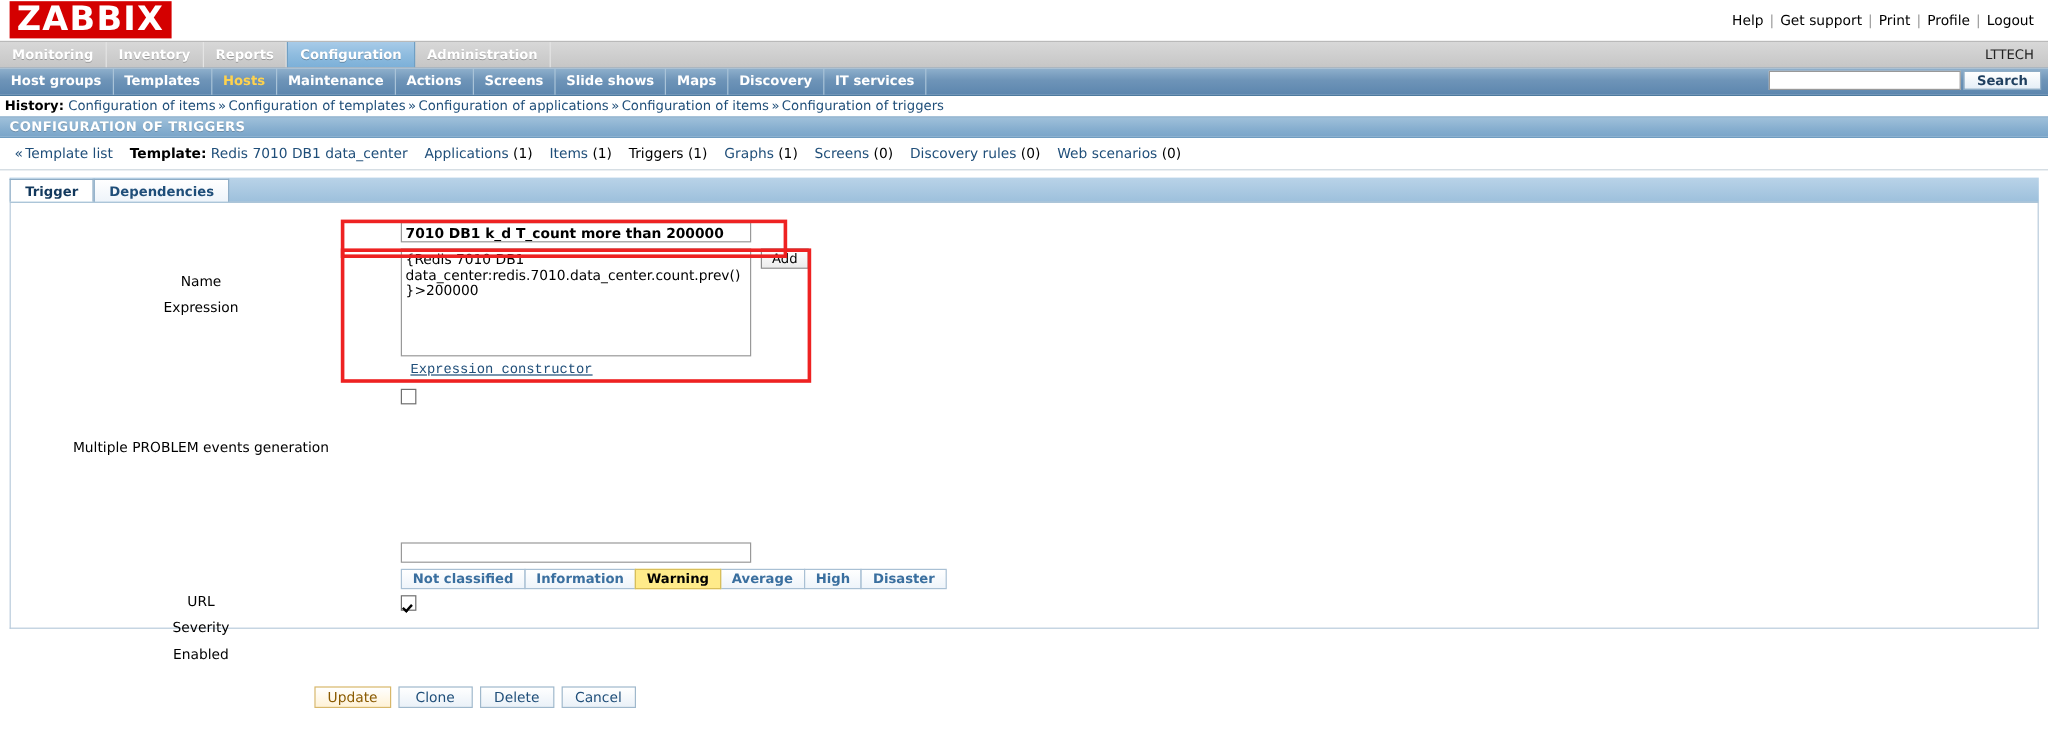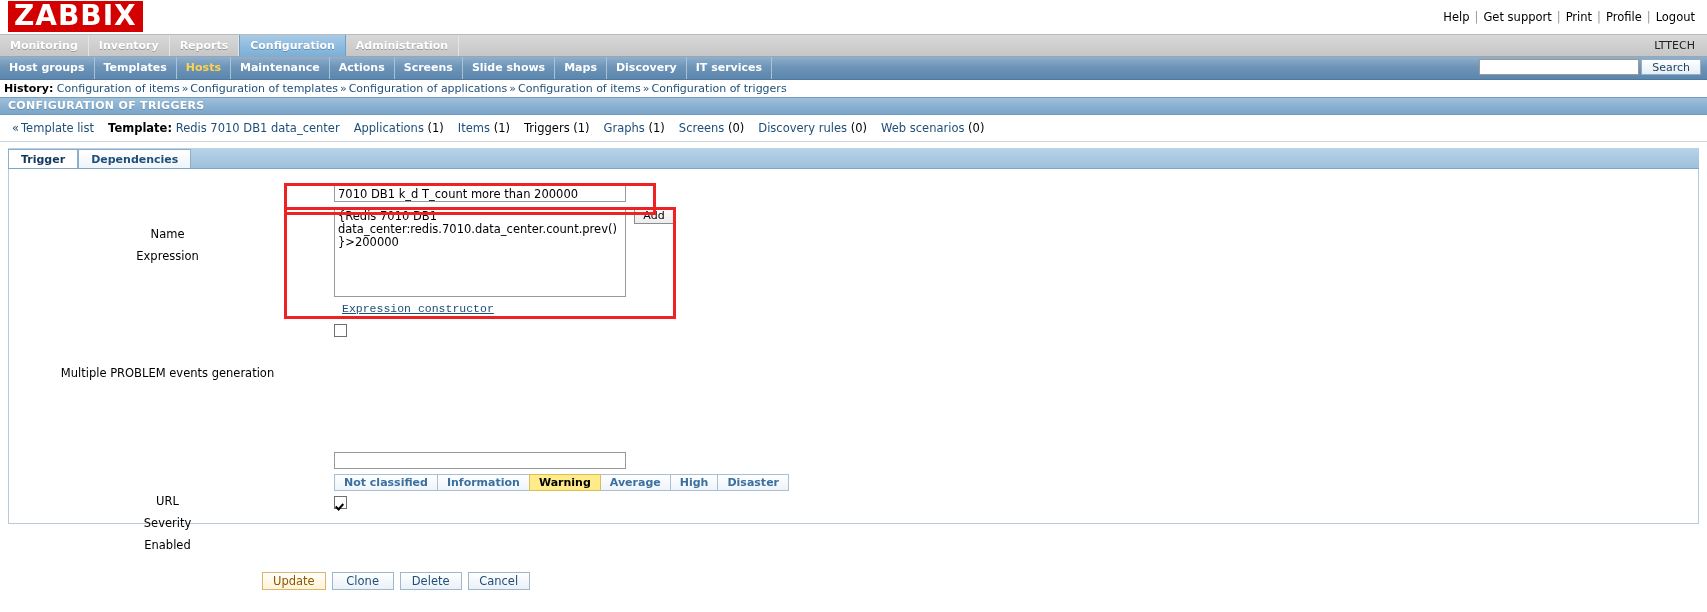--- a/index.html
+++ b/index.html
@@ -131,21 +131,21 @@
     box-sizing: border-box;
     vertical-align: top;
   }
   .searchbtn {
     display: inline-block;
     height: 16px;
     line-height: 16px;
     padding: 0 10px;
     margin-left: 2px;
     font-size: 11px;
-    font-weight: normal;
+    font-weight: bold;
     color: #1f3f5f;
     background: linear-gradient(to bottom, #ffffff 0%, #e5eef6 100%);
     border: 1px solid #8fadc6;
     box-sizing: border-box;
     vertical-align: top;
     cursor: pointer;
   }
 
   
   .history {
@@ -258,20 +258,21 @@
     margin-top: 42px;
   }
   input[type="text"] {
     font-family: "DejaVu Sans", "Liberation Sans", sans-serif;
     font-size: 11.5px;
     border: 1px solid #999999;
     background: #ffffff;
     padding: 1px 3px;
     box-sizing: border-box;
     color: #000;
+    font-weight: bold;
   }
   textarea {
     font-family: "DejaVu Sans", "Liberation Sans", sans-serif;
     font-size: 11.5px;
     border: 1px solid #999999;
     background: #ffffff;
     padding: 2px 3px;
     box-sizing: border-box;
     color: #000;
     resize: none;

